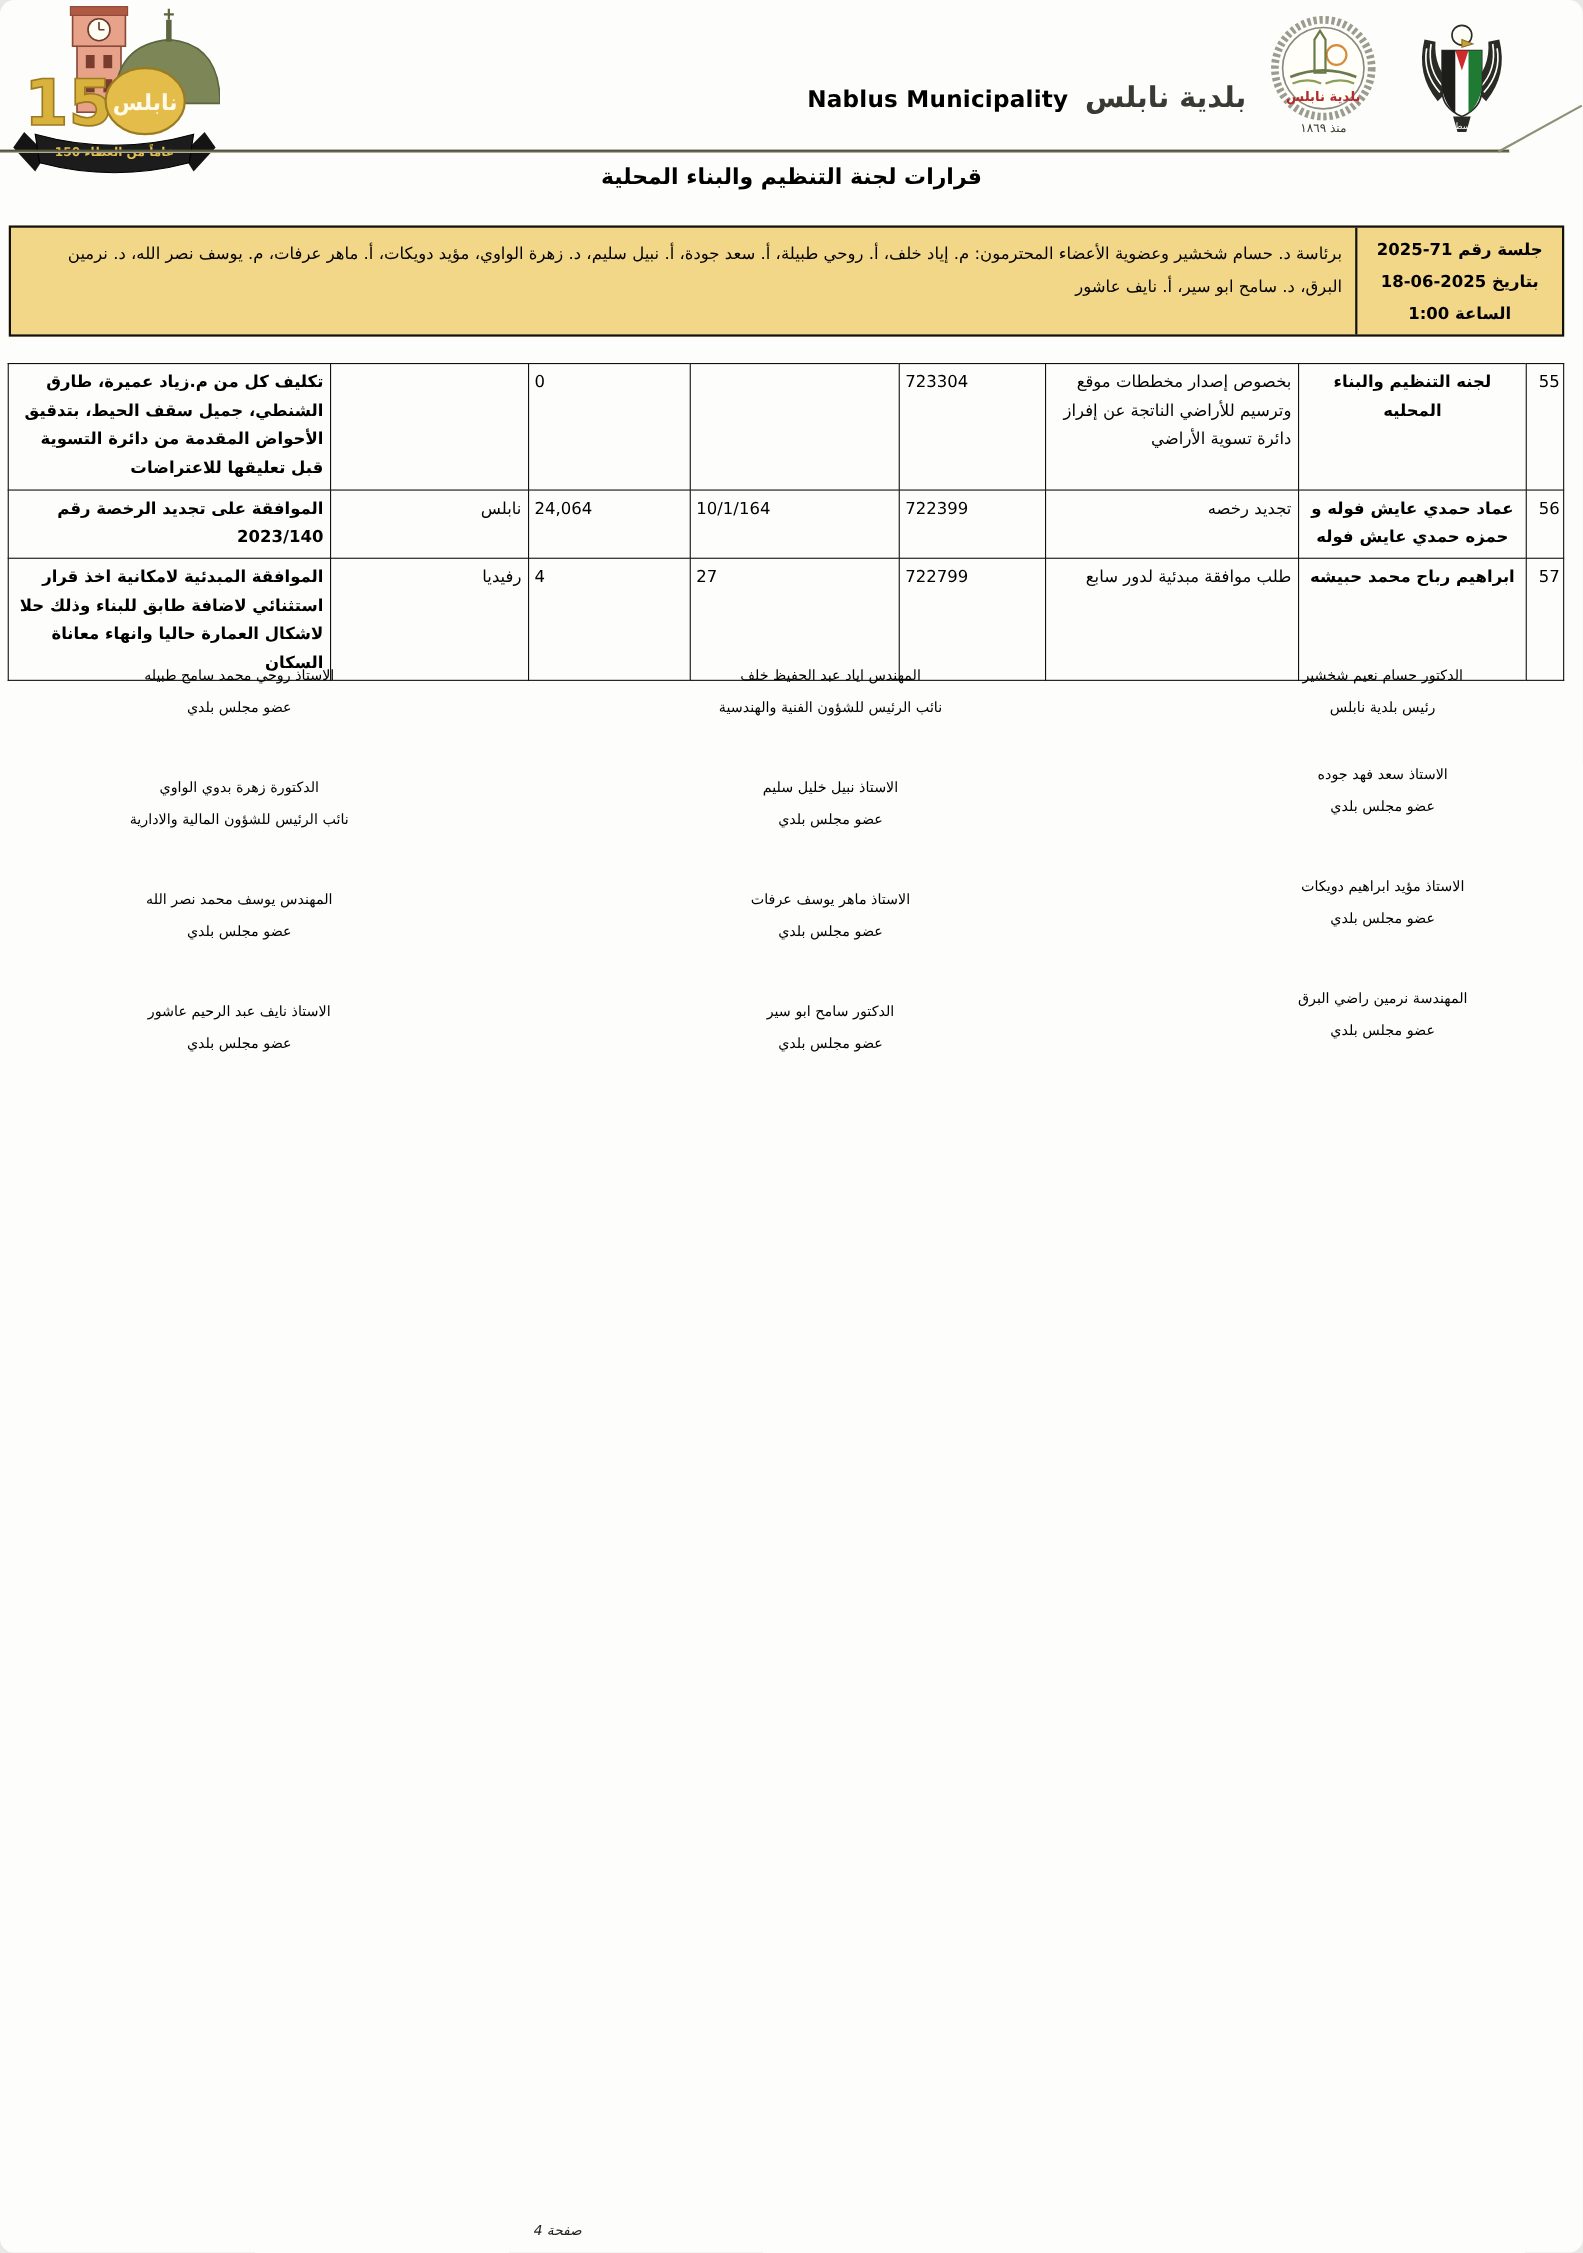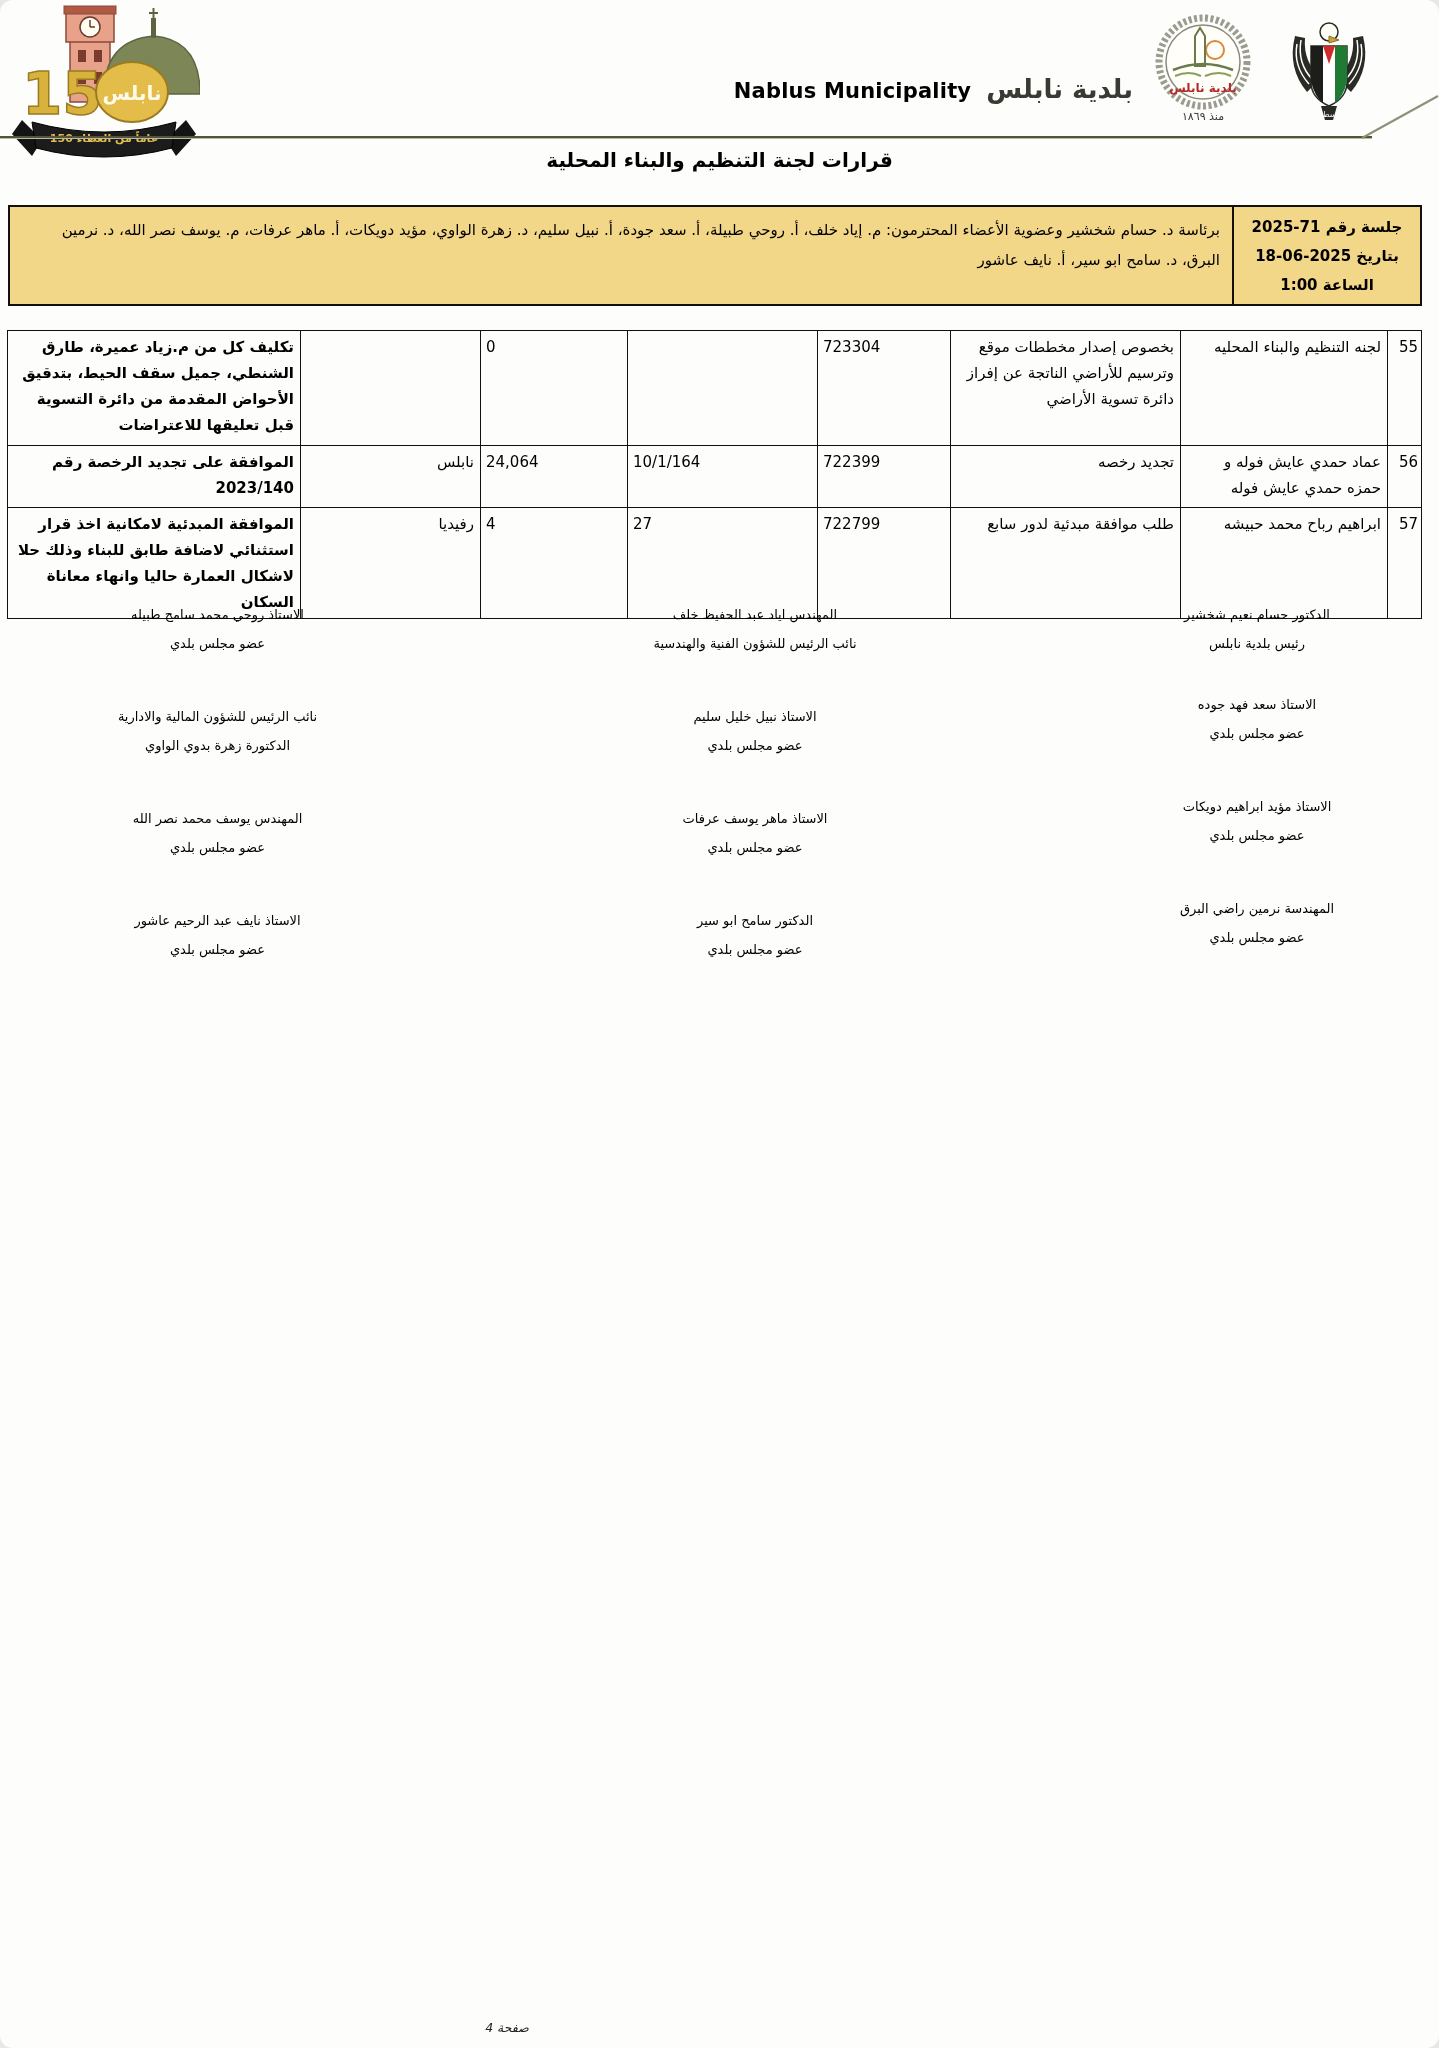--- a/index.html
+++ b/index.html
@@ -41,21 +41,21 @@
   
   .main-table { position:absolute; top:330px; right:17px; width:1414px;
                 border-collapse:collapse; direction:rtl; table-layout:fixed; }
   .main-table td { border:1px solid #111; vertical-align:top;
                    font-size:15px; line-height:26px; padding:3px 6px; text-align:right;
                    overflow:hidden; }
   .main-table tr.r55 td { height:115px; }
   .main-table tr.r56 td { height:62px; }
   .main-table tr.r57 td { height:86px; }
   td.c-num { text-align:right; padding-right:3px; }
-  td.c-name { font-weight:normal; }
+  td.c-name { font-weight:bold;text-align:center; }
   td.c-decision { font-weight:bold; }
   td.c-file, td.c-plot, td.c-area { text-align:left; direction:ltr; padding-left:5px; }
   td.c-loc { text-align:right; }
 
   
   .sig-grid { position:absolute; top:592px; left:0; width:1439px;
               display:grid; grid-template-columns:364px 640px 435px;
               grid-auto-rows:102px; direction:rtl; }
   .sig { text-align:center; padding-top:8px; font-size:13px; font-weight:normal; line-height:29px; }
   .sig.raise { margin-top:-12px; }
@@ -224,22 +224,22 @@
 
     <div class="sig raise">
       <div>الاستاذ سعد فهد جوده</div>
       <div>عضو مجلس بلدي</div>
     </div>
     <div class="sig">
       <div>الاستاذ نبيل خليل سليم</div>
       <div>عضو مجلس بلدي</div>
     </div>
     <div class="sig">
+      <div>الدكتورة زهرة بدوي الواوي</div>
       <div>نائب الرئيس للشؤون المالية والادارية</div>
-      <div>الدكتورة زهرة بدوي الواوي</div>
     </div>
 
     <div class="sig raise">
       <div>الاستاذ مؤيد ابراهيم دويكات</div>
       <div>عضو مجلس بلدي</div>
     </div>
     <div class="sig">
       <div>الاستاذ ماهر يوسف عرفات</div>
       <div>عضو مجلس بلدي</div>
     </div>

